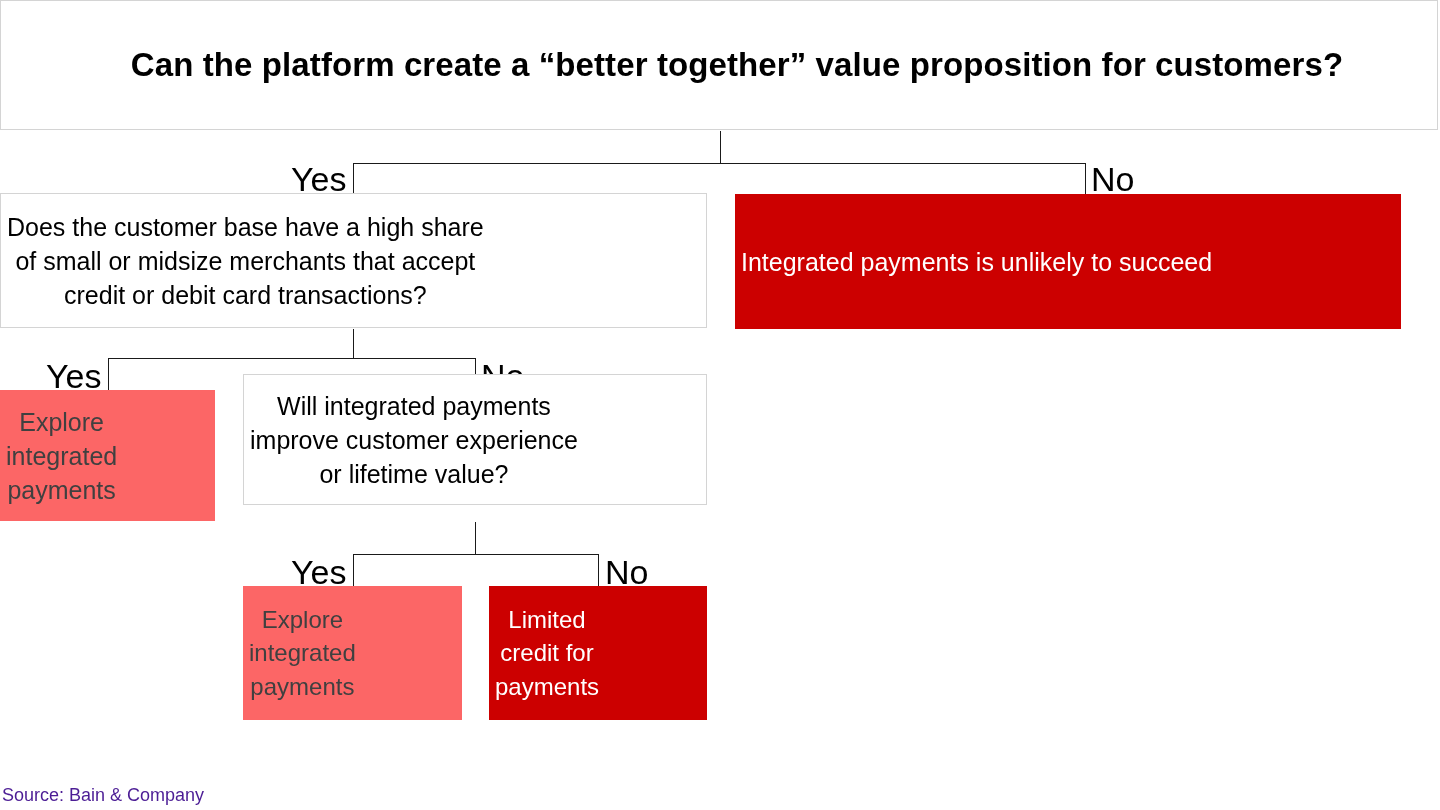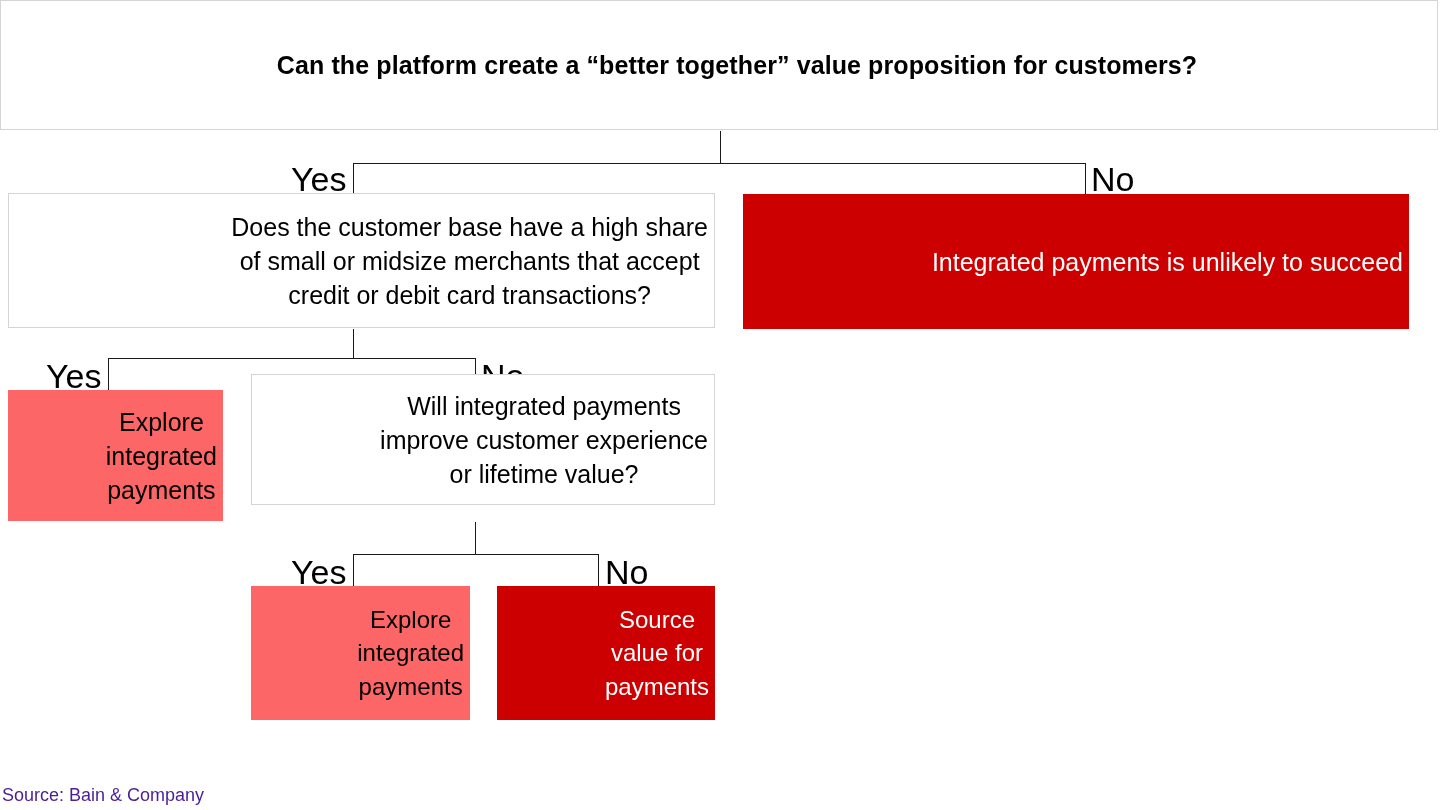--- a/index.html
+++ b/index.html
@@ -28,50 +28,49 @@
     width: 1438px;
     height: 130px;
     border: 1px solid #d4d4d4;
     box-sizing: border-box;
     display: flex;
     align-items: center;
     justify-content: center;
     background: #ffffff;
   }
   .title-text {
-    font-size: 25px;
+    font-size: 33px;
     font-weight: bold;
     color: #000000;
     text-align: right;
     letter-spacing: 0.1px;
     margin-left: 36px;
   }
 
   
   .node {
     position: absolute;
     box-sizing: border-box;
     display: flex;
     align-items: center;
-    justify-content: flex-end;
+    justify-content: flex-start;
     text-align: center;
-    margin-left: 8px;
   }
   .node-question {
     background: #ffffff;
     border: 1px solid #d4d4d4;
     color: #000000;
   }
   .node-outcome-dark {
     border: none;
     color: #ffffff;
   }
   .node-outcome-light {
     border: none;
-    color: #000000;
+    color: #404040;
   }
   .node-text {
     font-size: 25px;
     line-height: 1.36;
     padding: 0 6px;
   }
   .node-text-sm {
     font-size: 24px;
     line-height: 1.38;
     padding: 0 6px;
@@ -172,21 +171,21 @@
   <div class="node node-outcome-light" style="left:243px; top:586px; width:219px; height:134px; background:#FC6666;">
     <div class="node-text node-text-sm">
       <div>Explore</div>
       <div>integrated</div>
       <div>payments</div>
     </div>
   </div>
 
   <div class="node node-outcome-dark" style="left:489px; top:586px; width:218px; height:134px; background:#CC0000;">
     <div class="node-text node-text-sm">
-      <div>Source</div>
-      <div>value for</div>
+      <div>Limited</div>
+      <div>credit for</div>
       <div>payments</div>
     </div>
   </div>
 
   <div class="source-note">Source: Bain &amp; Company</div>
 
 </div>
 
 </body></html>

